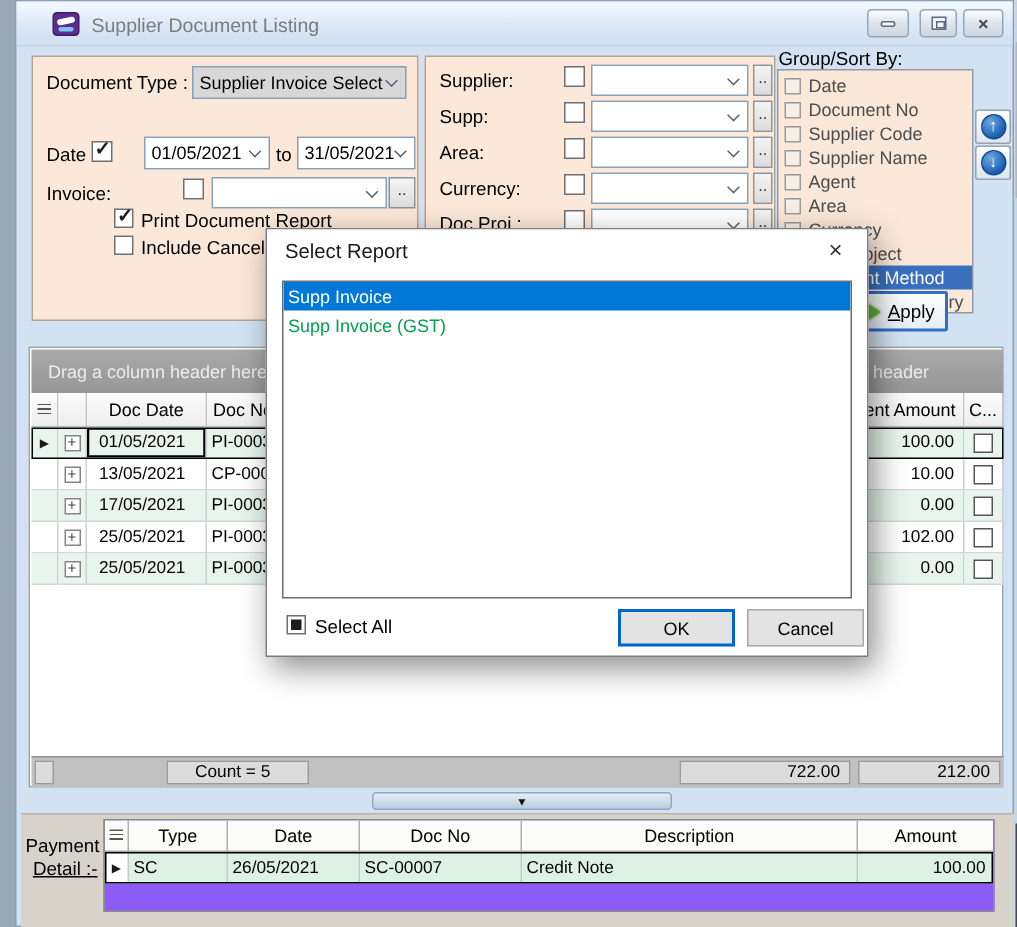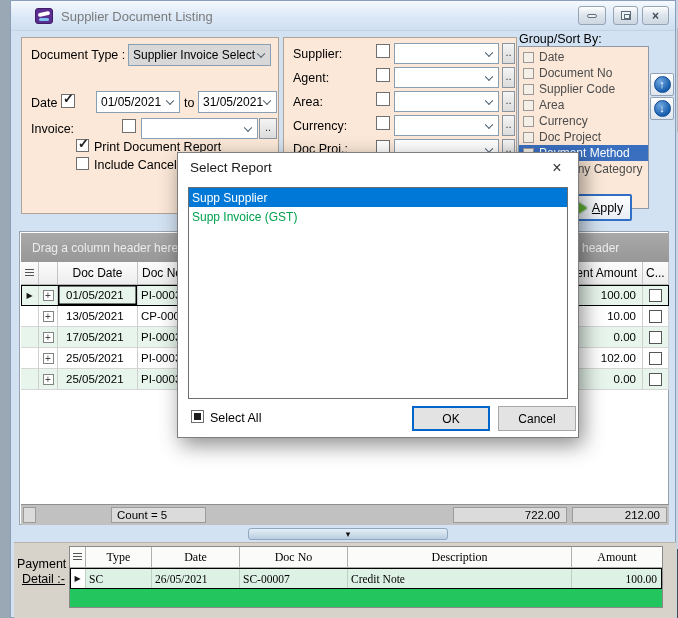--- a/index.html
+++ b/index.html
@@ -57,21 +57,21 @@
   .plusbox { width:11px; height:11px; border:1px solid #848484; background:#fff; color:#444; font-size:10px; line-height:9px; text-align:center; }
   .cb2 { width:13px; height:13px; border:1px solid #555; background:#fff; margin:auto; }
   .gfooter { position:absolute; left:1px; top:272px; width:648px; height:21px; background:#c1c1c1; border-top:1px solid #8f8f8f; }
   .fbox { position:absolute; top:2px; height:16px; background:#dbdbdb; border:1px solid #9b9b9b; font-size:11.5px; display:flex; align-items:center; }
 
   
   .splitter { position:absolute; left:237px; top:527px; width:200px; height:12px; background:linear-gradient(#e4eef7,#b9cedf); border:1px solid #8fa8bf; border-radius:3px; display:flex; align-items:center; justify-content:center; font-size:9px; color:#111; }
 
   
   .bpanel { position:absolute; left:3px; top:541px; width:662px; height:76px; background:#d7d3ca; border-top:1px solid #b8b4ab; }
-  .pdgrid { position:absolute; left:58px; top:545px; width:594px; height:62px; background:#22c55e; border:1px solid #8a8a8a;font-family:Liberation Serif, serif; }
+  .pdgrid { position:absolute; left:58px; top:545px; width:594px; height:62px; background:#8b5cf6; border:1px solid #8a8a8a; }
   .pdh { height:21px; background:#fbfbfa; border-right:1px solid #b0b0b0; border-bottom:1px solid #a8a8a8; display:flex; align-items:center; justify-content:center; font-size:12px; }
   .pdc { height:21px; background:#def1e5; border-right:1px solid #bfcfc2; display:flex; align-items:center; font-size:11.5px; padding-left:3px; white-space:nowrap; overflow:hidden; }
   .u-line { text-decoration:underline; }
 
   
   .dialog { position:absolute; left:166px; top:151px; width:402px; height:286px; background:#fff; border:1px solid #7d7d7d; box-shadow:4px 7px 20px rgba(0,0,0,.45); z-index:60; }
   .dtitle { position:absolute; left:0; top:0; width:100%; height:30px; background:#fff; }
   .dclose { position:absolute; right:0; top:0; width:42px; height:30px; display:flex; align-items:center; justify-content:center; font-size:16px; color:#333; }
   .dlist { position:absolute; left:10px; top:34px; width:380px; height:212px; border:1px solid #6e6e6e; background:#fff; overflow:hidden; }
   .ditem { height:19px; display:flex; align-items:center; padding-left:3px; font-size:12px; }
@@ -143,21 +143,21 @@
 
     <div class="gbox" style="left:272px;top:36px;width:234px;height:177px;"></div>
 
     <div class="lbl" style="left:282px;top:46px;">Supplier:</div>
     <div class="cb" style="left:365px;top:43px;"></div>
     <div class="combo" style="left:383px;top:42px;width:105px;height:21px;">
         <span class="chev"></span>
       </div>
     <div class="dots" style="left:491px;top:42px;width:13px;height:21px;line-height:17px;">..</div>
 
-    <div class="lbl" style="left:282px;top:70px;">Agent:</div>
+    <div class="lbl" style="left:282px;top:70px;">Supp:</div>
     <div class="cb" style="left:365px;top:67px;"></div>
     <div class="combo" style="left:383px;top:66px;width:105px;height:21px;">
         <span class="chev"></span>
       </div>
     <div class="dots" style="left:491px;top:66px;width:13px;height:21px;line-height:17px;">..</div>
 
     <div class="lbl" style="left:282px;top:94px;">Area:</div>
     <div class="cb" style="left:365px;top:91px;"></div>
     <div class="combo" style="left:383px;top:90px;width:105px;height:21px;">
         <span class="chev"></span>
@@ -184,20 +184,28 @@
           <span class="box"></span>
           <span>Date</span>
         </div>
       <div class="gsitem">
           <span class="box"></span>
           <span>Document No</span>
         </div>
       <div class="gsitem">
           <span class="box"></span>
           <span>Supplier Code</span>
+        </div>
+      <div class="gsitem">
+          <span class="box"></span>
+          <span>Supplier Name</span>
+        </div>
+      <div class="gsitem">
+          <span class="box"></span>
+          <span>Agent</span>
         </div>
       <div class="gsitem">
           <span class="box"></span>
           <span>Area</span>
         </div>
       <div class="gsitem">
           <span class="box"></span>
           <span>Currency</span>
         </div>
       <div class="gsitem">
@@ -304,21 +312,21 @@
         <div class="dc" style="width:90px;padding-left:3px;">PI-00033</div>
         <div class="dc" style="flex:1;"></div>
         <div class="dc" style="width:96px;justify-content:flex-end;padding-right:6px;">0.00</div>
         <div class="dc" style="width:26px;">
             <span class="cb2"></span>
           </div>
       </div>
 
       <div class="gfooter">
         <div class="fbox" style="left:2px;width:13px;"></div>
-        <div class="fbox" style="left:90px;width:95px;padding-left:5px;">Count = 5</div>
+        <div class="fbox" style="left:90px;width:95px;padding-left:18px;">Count = 5</div>
         <div class="fbox" style="left:432px;width:114px;justify-content:flex-end;padding-right:6px;">722.00</div>
         <div class="fbox" style="left:551px;width:95px;justify-content:flex-end;padding-right:6px;">212.00</div>
       </div>
     </div>
 
     <div class="splitter">
         <span>▾</span>
       </div>
 
     <div class="bpanel"></div>
@@ -349,21 +357,21 @@
     </div>
 
     <div class="dialog">
       <div class="dtitle">
         <span class="abs" style="left:12px;top:7px;font-size:13.5px;color:#1a1a1a;">Select Report</span>
         <div class="dclose">
             <span>×</span>
           </div>
       </div>
       <div class="dlist">
-        <div class="ditem sel">Supp Supplier</div>
+        <div class="ditem sel">Supp Invoice</div>
         <div class="ditem gst">Supp Invoice (GST)</div>
       </div>
       <div class="cb s indet abs" style="left:13px;top:257px;"></div>
       <span class="abs" style="left:32px;top:258px;">Select All</span>
       <div class="dbtn ok" style="left:234px;">OK</div>
       <div class="dbtn cancel" style="left:320px;">Cancel</div>
     </div>
 
   </div>
 

